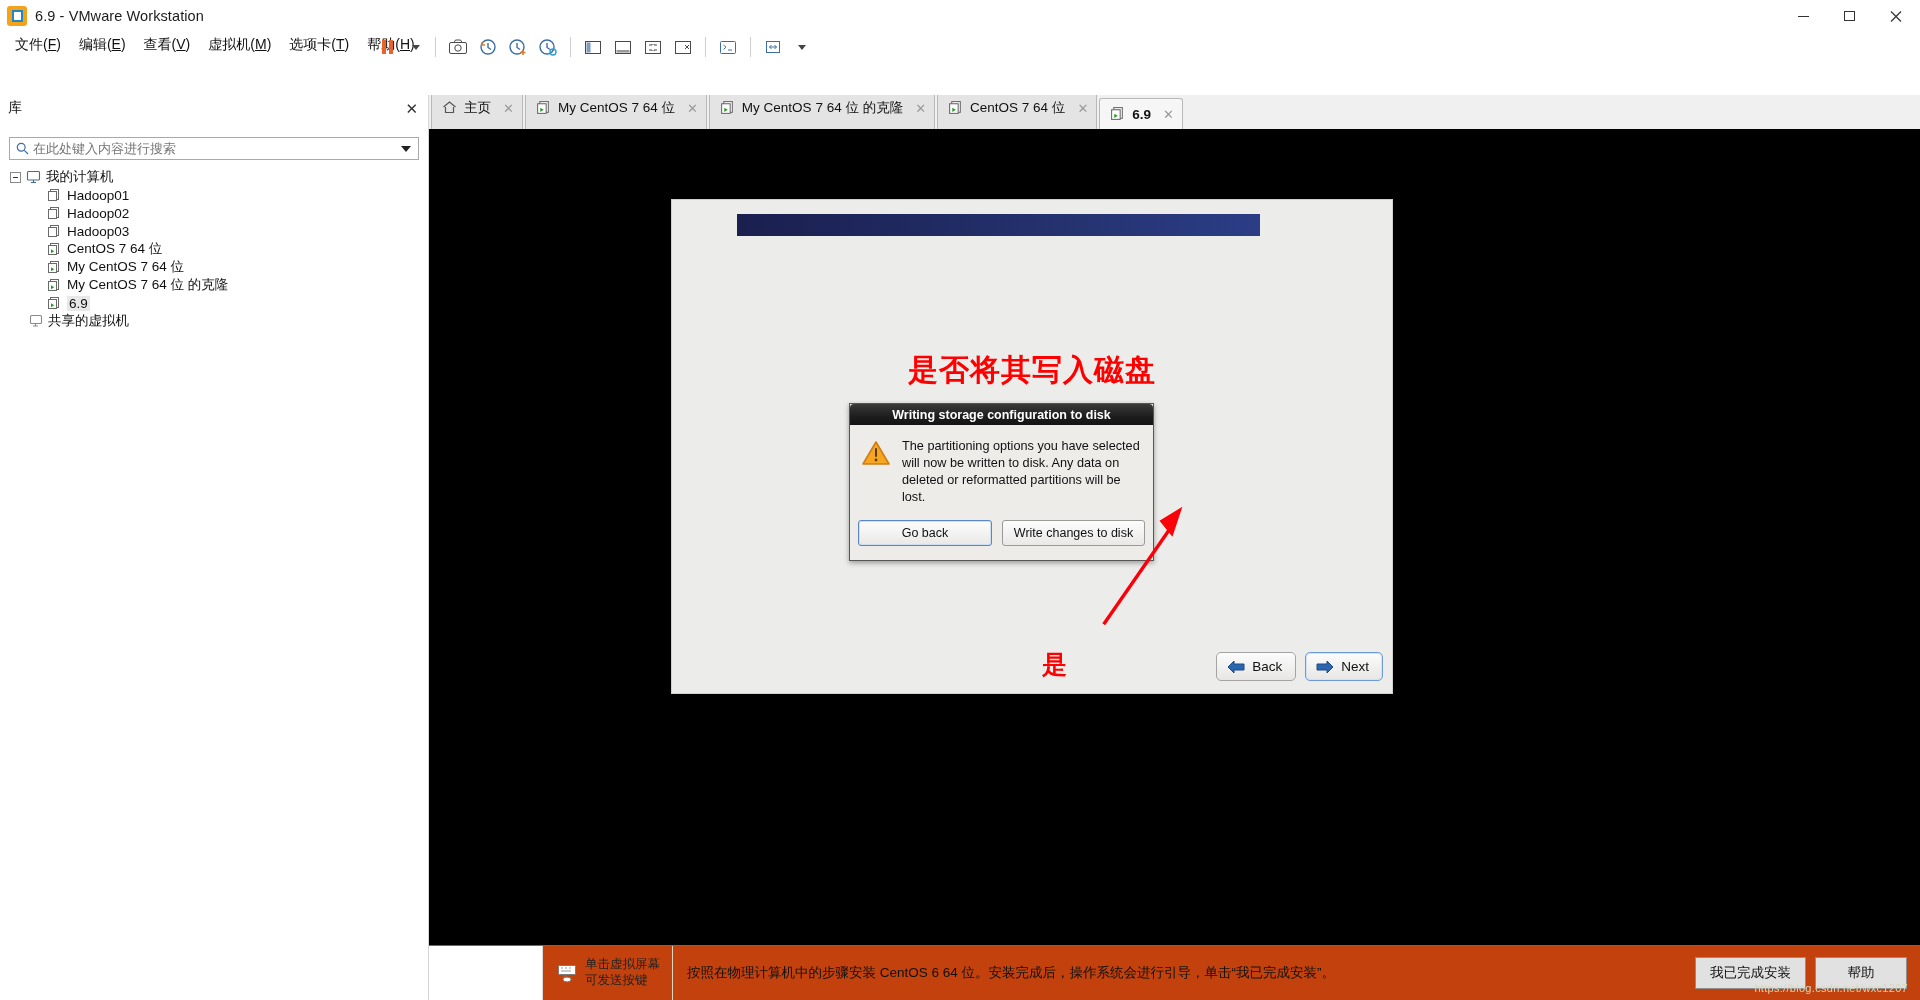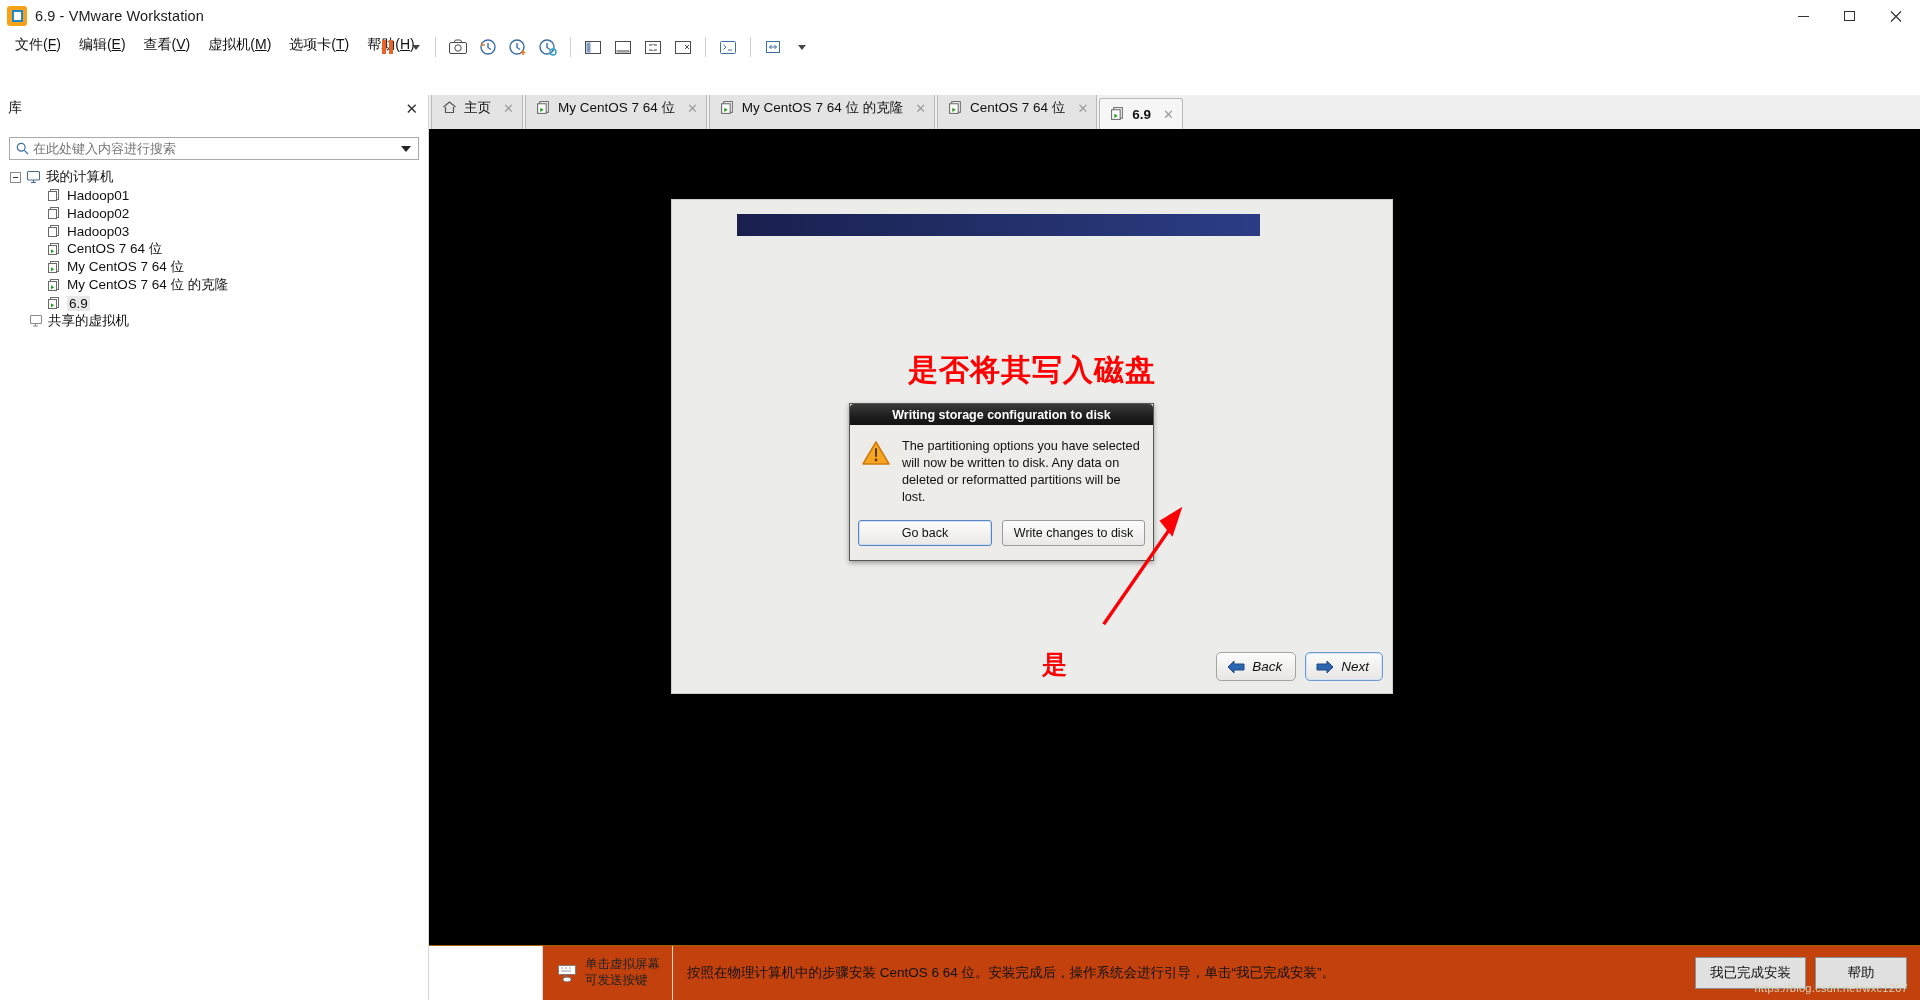--- a/index.html
+++ b/index.html
@@ -136,21 +136,20 @@
   }
   .gbtn.focus { border-color: #5b86c4; box-shadow: inset 0 0 0 1px #cdddf2; width: 134px; }
   .gbtn.wide { width: 143px; }
 
   
   .navbtns { position: absolute; right: 9px; bottom: 12px; display: flex; gap: 9px; }
   .navbtn {
     display: flex; align-items: center; gap: 7px; padding: 6px 13px 6px 10px;
     font-size: 13.5px; color: #111; border: 1px solid #a4a4a4; border-radius: 5px;
     background: linear-gradient(180deg, #fcfcfc 0%, #e7e6e4 100%);
-    font-style: italic;
   }
   .navbtn.primary { border-color: #6d9ad4; box-shadow: inset 0 0 0 1px #d3e2f5; }
 
   
   .arrow-svg { position: absolute; left: 0; top: 0; width: 100%; height: 100%; pointer-events: none; }
 
   
   .statusbar {
     height: 55px; flex: 0 0 55px; display: flex; align-items: stretch;
     background: #c2410c; border-top: 1px solid #a16207;

